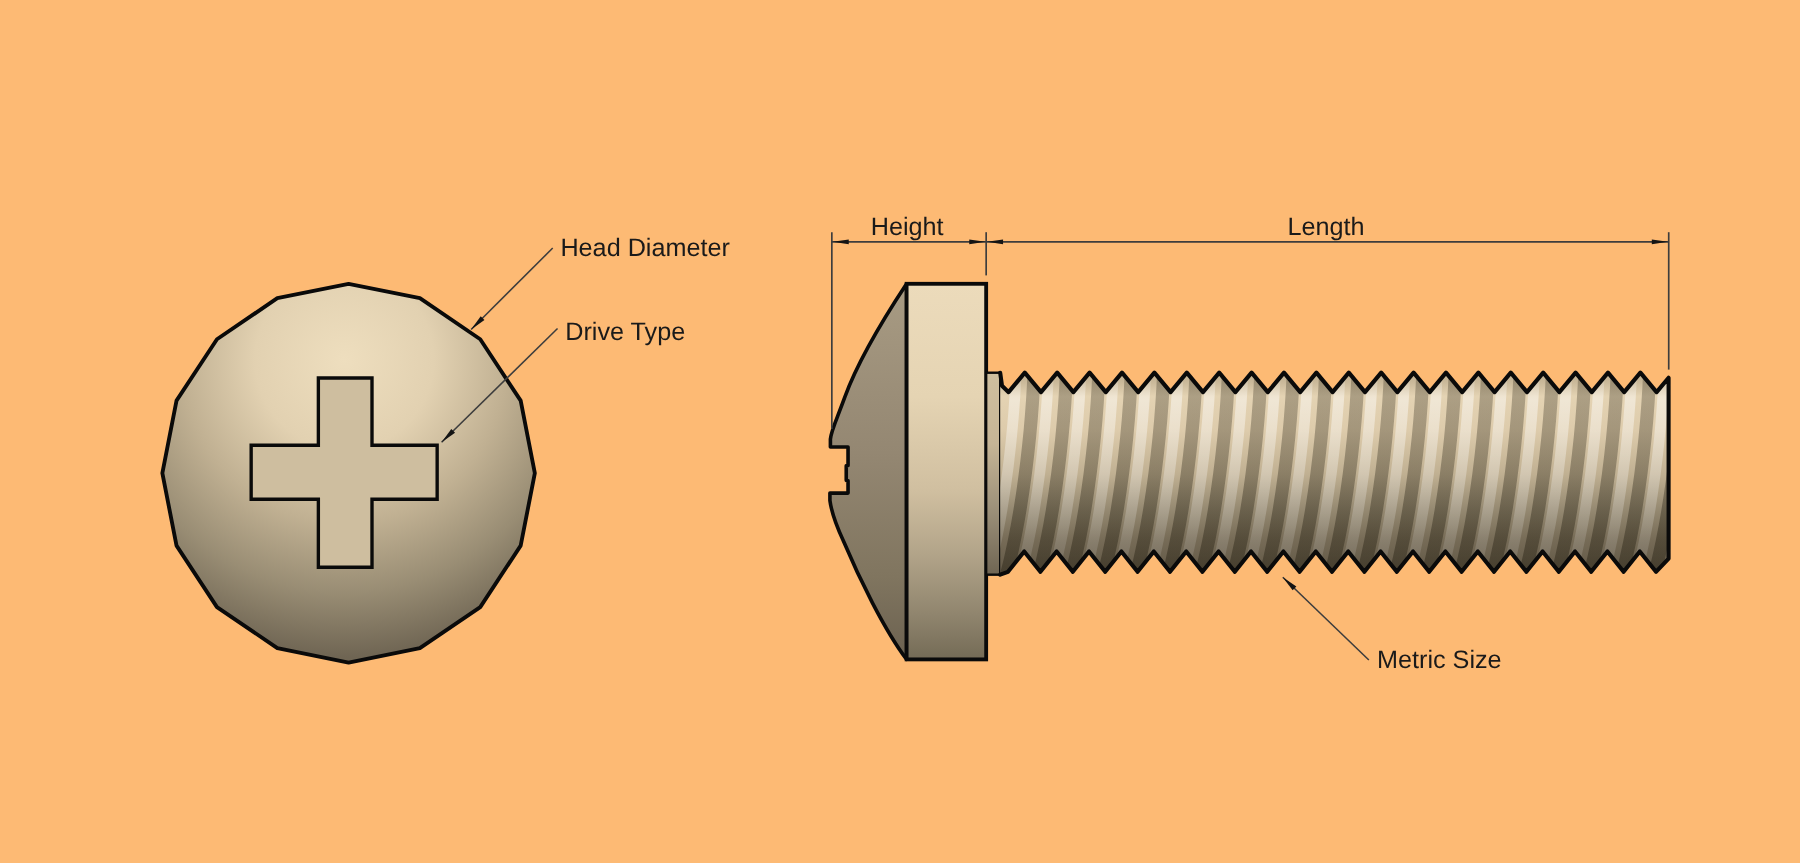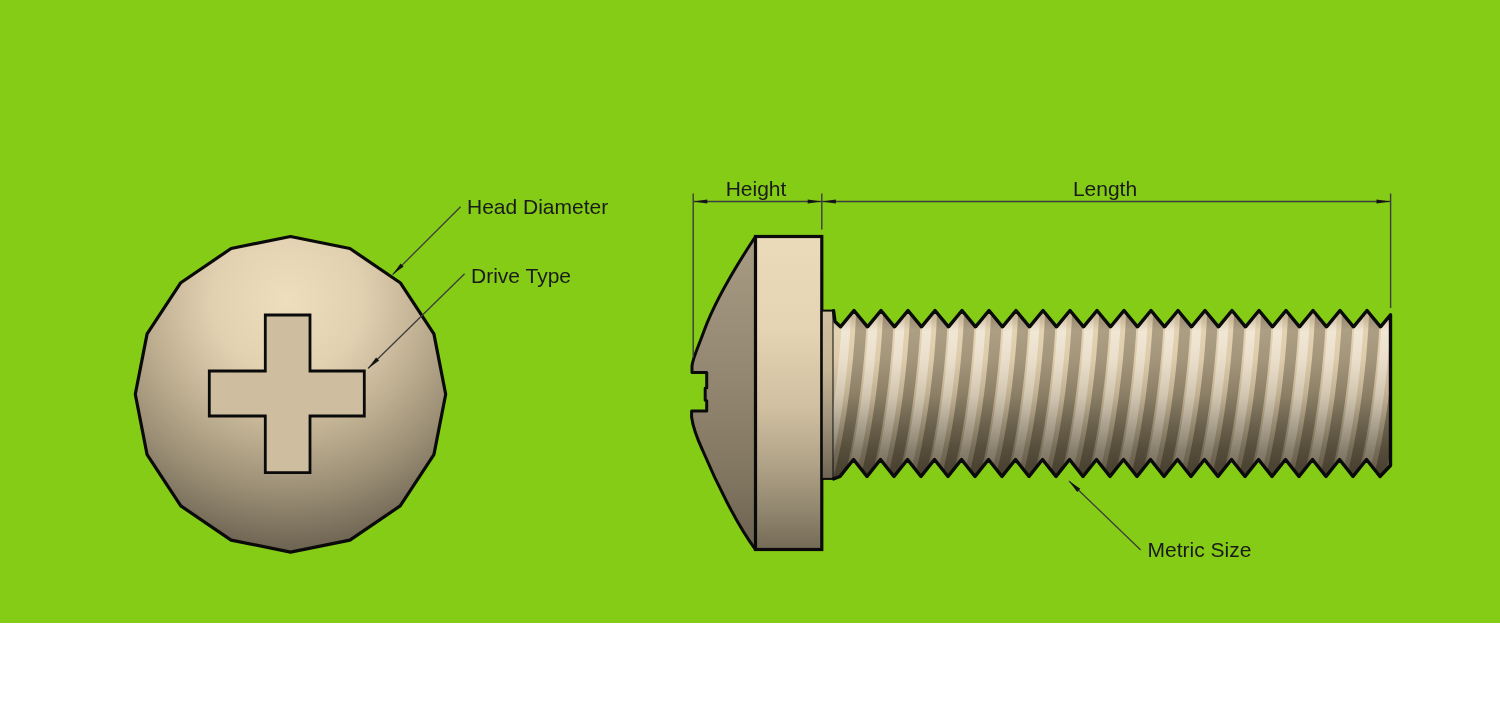--- a/index.html
+++ b/index.html
@@ -1,16 +1,16 @@
 <!DOCTYPE html>
 <html><head>
 <meta charset="utf-8">
 <style>
   html,body { margin:0; padding:0; background:#ffffff; }
-  .stage { position:relative; width:1500px; height:623px; background:#84cc16; overflow:hidden; }
+  .stage { position:relative; width:1500px; height:719px; background:#fdba74; overflow:hidden; }
   svg { display:block; }
   text { font-family:"Liberation Sans","DejaVu Sans",sans-serif; font-size:21px; fill:#1a1a1a; }
   .thin  { stroke:#3d3d3d; stroke-width:1.4; fill:none; }
   .lead  { stroke:#3d3d3d; stroke-width:1.3; fill:none; }
   .arrow { fill:#141414; stroke:none; }
 </style>
 </head>
 <body>
 
 <div class="stage">

